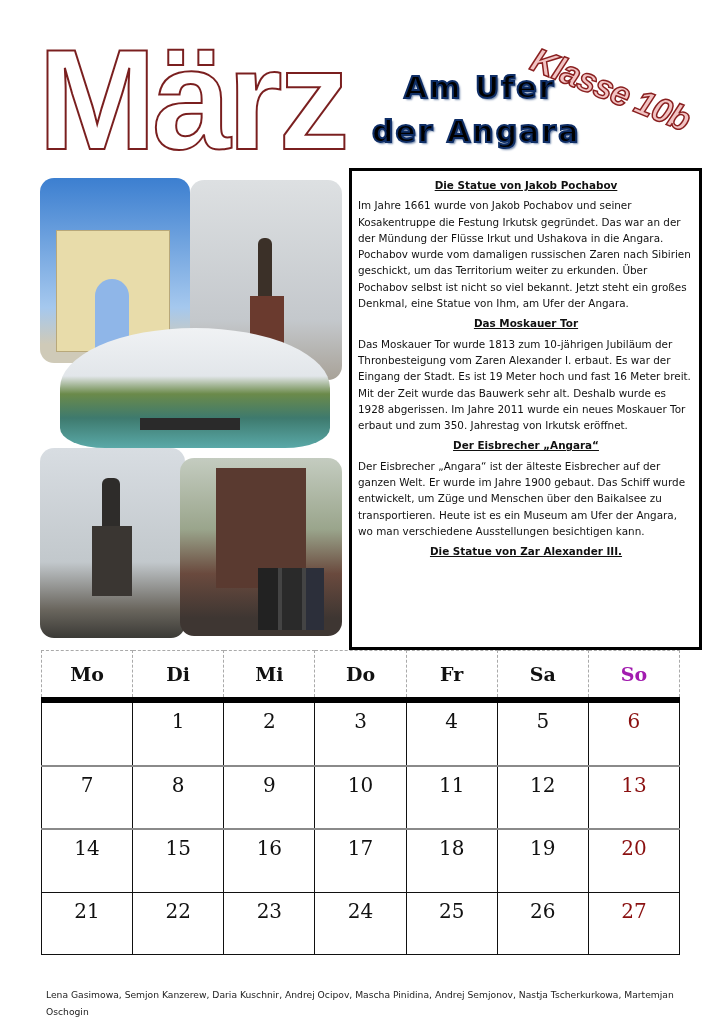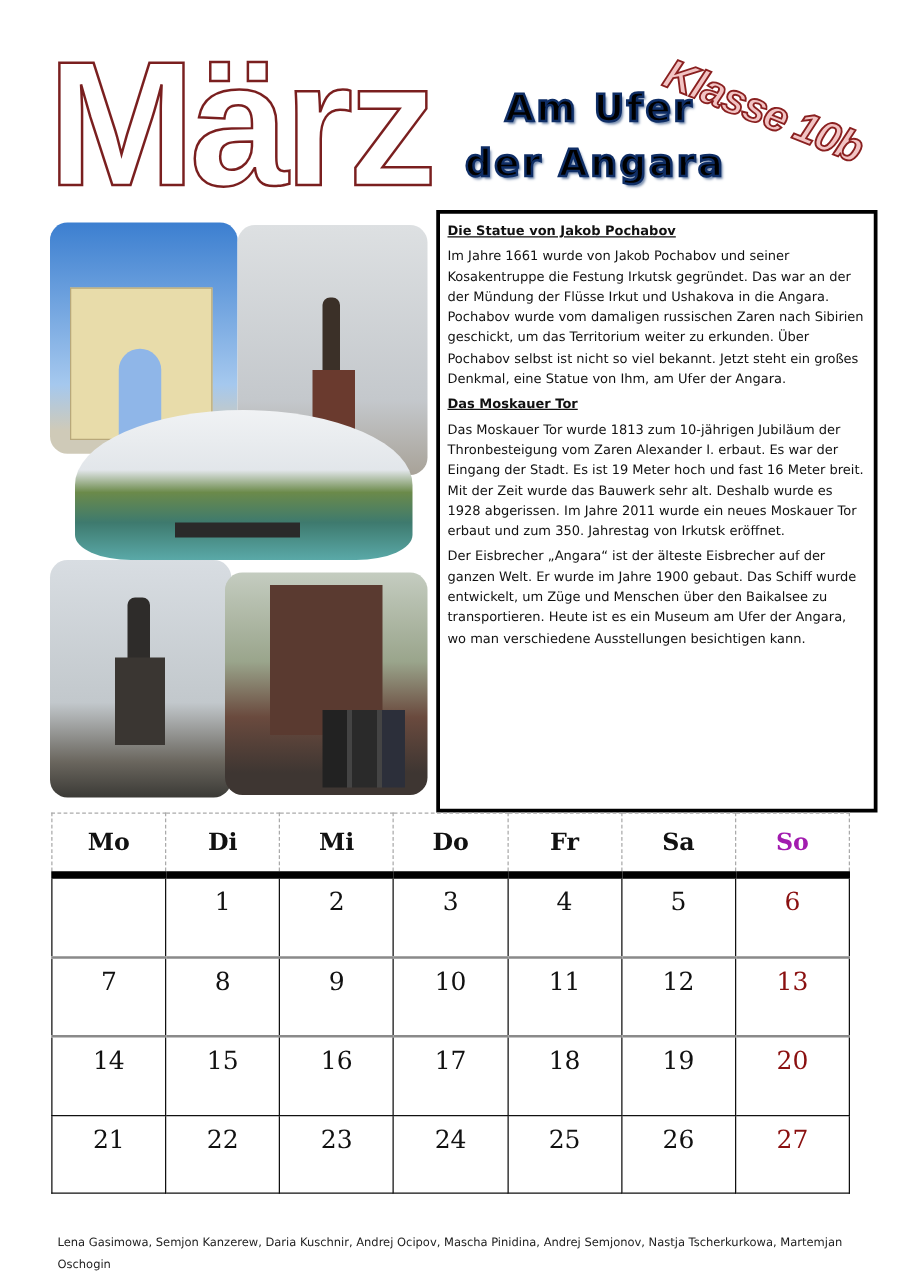--- a/index.html
+++ b/index.html
@@ -3,21 +3,21 @@
 <meta charset="utf-8">
 <style>
   html,body{margin:0;padding:0;background:#fff;}
   body{width:724px;height:1024px;position:relative;overflow:hidden;font-family:"Liberation Sans",sans-serif;}
   .month{position:absolute;left:38px;top:30px;font-family:"Liberation Sans",sans-serif;font-weight:bold;font-size:142px;line-height:140px;color:#fff;-webkit-text-stroke:2px #7a1f1f;letter-spacing:-4px;}
   .klasse{position:absolute;left:540px;top:40px;font-family:"Liberation Sans",sans-serif;font-weight:bold;font-style:italic;font-size:34px;color:#f2c4c4;-webkit-text-stroke:1.5px #8a2020;transform:rotate(22deg);transform-origin:left top;white-space:nowrap;letter-spacing:-1px;}
   .subtitle{position:absolute;font-family:"DejaVu Sans",sans-serif;font-weight:bold;color:#000000;-webkit-text-stroke:2px #0f2e66;text-shadow:2px 2px 2px #7a8fb0;white-space:nowrap;}
   .sub1{left:404px;top:70px;font-size:30px;letter-spacing:2px;}
   .sub2{left:372px;top:114px;font-size:30px;letter-spacing:2px;text-align:center;}
   .textbox{position:absolute;left:349px;top:168px;width:353px;height:482px;border:3px solid #000;box-sizing:border-box;padding:6px 5px 0 6px;font-family:"DejaVu Sans",sans-serif;font-size:10.4px;line-height:16.3px;color:#111;}
-  .sec-title{font-weight:bold;text-decoration:underline;margin:0 0 4px 0;}
+  .sec-title{font-weight:bold;text-decoration:underline;margin:0 0 4px 0;text-align:center;}
   .sec-body{margin:0 0 4px 0;}
   .collage{position:absolute;left:40px;top:178px;width:305px;height:462px;}
   .photo{position:absolute;border-radius:14px;overflow:hidden;}
   .p-gate{left:0;top:0;width:150px;height:185px;background:linear-gradient(#3c7fd0,#a5c8ee 70%,#cfcab8 90%);}
   .p-stat1{left:150px;top:2px;width:152px;height:200px;background:linear-gradient(#dde0e2,#c4c8cc 70%,#a8a298);}
   .p-river{left:20px;top:150px;width:270px;height:120px;border-radius:60% 60% 20% 20%;background:linear-gradient(#f0f2f4 0%,#e2e6ea 40%,#6b8a4a 55%,#3e7a6e 75%,#5aa9a8 100%);}
   .p-alex{left:0;top:270px;width:145px;height:190px;background:linear-gradient(#d8dde2,#c2c8cc 60%,#6a665e 85%,#3b3a36);}
   .p-group{left:140px;top:280px;width:162px;height:178px;background:linear-gradient(#c4ccc0,#9aa58c 40%,#6a4a3e 65%,#3e3632 90%);}
   .gate{position:absolute;left:16px;top:52px;width:112px;height:120px;background:#e8dcaa;border:1px solid #b8a87a;}
   .gate .arch{position:absolute;left:38px;top:48px;width:34px;height:72px;background:#8fb6e8;border-radius:17px 17px 0 0;}
@@ -61,21 +61,23 @@
   <div class="photo p-group"></div>
   <div class="ped3"></div>
   <div class="people"></div>
 </div>
 
 <div class="textbox">
   <div class="sec-title">Die Statue von Jakob Pochabov</div>
   <div class="sec-body">Im Jahre 1661 wurde von Jakob Pochabov und seiner Kosakentruppe die Festung Irkutsk gegründet. Das war an der der Mündung der Flüsse Irkut und Ushakova in die Angara. Pochabov wurde vom damaligen russischen Zaren nach Sibirien geschickt, um das Territorium weiter zu erkunden. Über Pochabov selbst ist nicht so viel bekannt. Jetzt steht ein großes Denkmal, eine Statue von Ihm, am Ufer der Angara.</div>
   <div class="sec-title">Das Moskauer Tor</div>
   <div class="sec-body">Das Moskauer Tor wurde 1813 zum 10-jährigen Jubiläum der Thronbesteigung vom Zaren Alexander I. erbaut. Es war der Eingang der Stadt. Es ist 19 Meter hoch und fast 16 Meter breit. Mit der Zeit wurde das Bauwerk sehr alt. Deshalb wurde es 1928 abgerissen. Im Jahre 2011 wurde ein neues Moskauer Tor erbaut und zum 350. Jahrestag von Irkutsk eröffnet.</div>
+  <div class="sec-title">Der Eisbrecher „Angara“</div>
   <div class="sec-body">Der Eisbrecher „Angara“ ist der älteste Eisbrecher auf der ganzen Welt. Er wurde im Jahre 1900 gebaut. Das Schiff wurde entwickelt, um Züge und Menschen über den Baikalsee zu transportieren. Heute ist es ein Museum am Ufer der Angara, wo man verschiedene Ausstellungen besichtigen kann.</div>
+  <div class="sec-title">Die Statue von Zar Alexander III.</div>
 </div>
 
 <table class="cal">
   <thead>
     <tr>
       <th>Mo</th>
       <th>Di</th>
       <th>Mi</th>
       <th>Do</th>
       <th>Fr</th>

